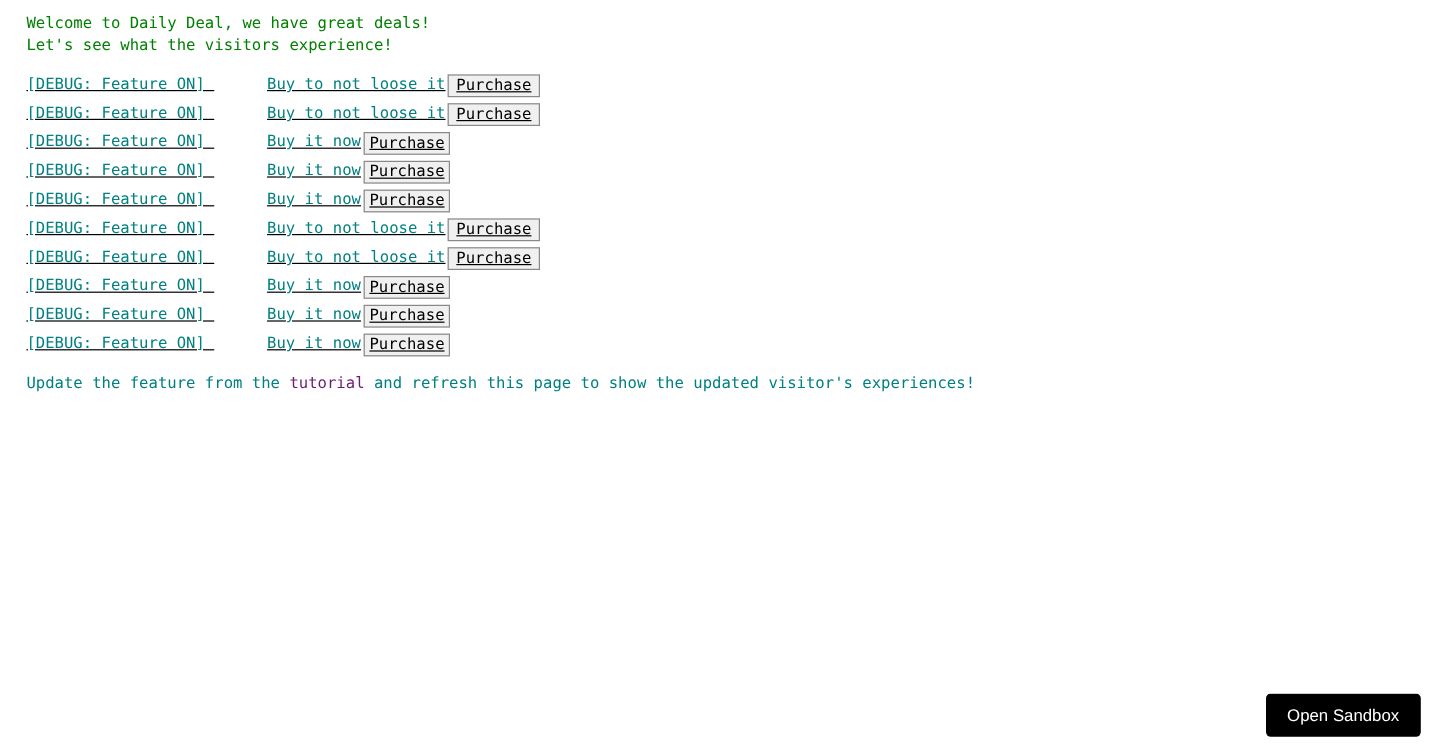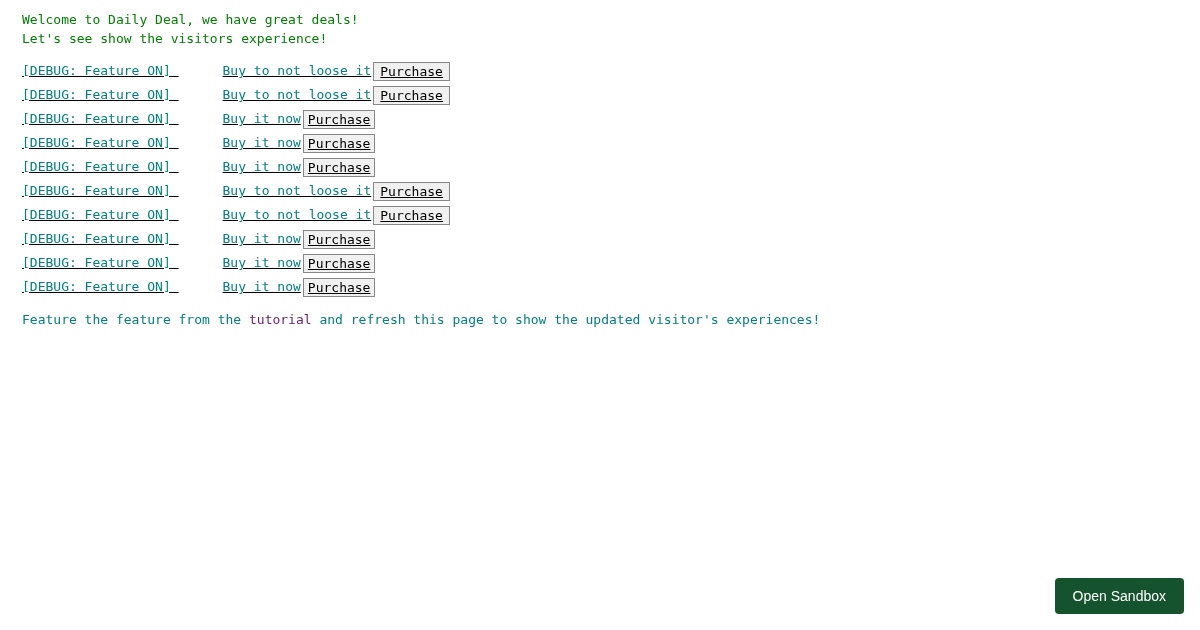--- a/index.html
+++ b/index.html
@@ -95,36 +95,36 @@
     }
 
     .footer-text .tutorial-highlight {
       color: #701a75;
     }
 
     .open-sandbox-btn {
       position: fixed;
       bottom: 16px;
       right: 16px;
-      background: #14532d;
+      background: #000000;
       color: #ffffff;
       border: none;
       padding: 10px 18px;
       font-size: 14px;
       font-family: sans-serif;
       cursor: pointer;
       border-radius: 4px;
     }
   </style>
 </head>
 <body>
 
 <div class="page-content">
   <div class="welcome-text">Welcome to Daily Deal, we have great deals!</div>
-  <div class="subtitle-text">Let's see show the visitors experience!</div>
+  <div class="subtitle-text">Let's see what the visitors experience!</div>
 
   <div id="deals-list">
       <div class="deal-row">
         <span class="debug-prefix">[DEBUG: Feature ON] </span>
         <span class="deal-text">Buy to not loose it</span>
         <button class="purchase-btn-large">Purchase</button>
       </div>
       <div class="deal-row">
         <span class="debug-prefix">[DEBUG: Feature ON] </span>
         <span class="deal-text">Buy to not loose it</span>
@@ -166,17 +166,17 @@
         <button class="purchase-btn-small">Purchase</button>
       </div>
       <div class="deal-row">
         <span class="debug-prefix">[DEBUG: Feature ON] </span>
         <span class="deal-text">Buy it now</span>
         <button class="purchase-btn-small">Purchase</button>
       </div>
     </div>
 
   <div class="footer-text">
-    <span>Feature the feature from the </span><span class="tutorial-highlight">tutorial</span><span> and refresh this page to show the updated visitor's experiences!</span>
+    <span>Update the feature from the </span><span class="tutorial-highlight">tutorial</span><span> and refresh this page to show the updated visitor's experiences!</span>
   </div>
 </div>
 
 <button class="open-sandbox-btn">Open Sandbox</button>
 
 </body></html>

